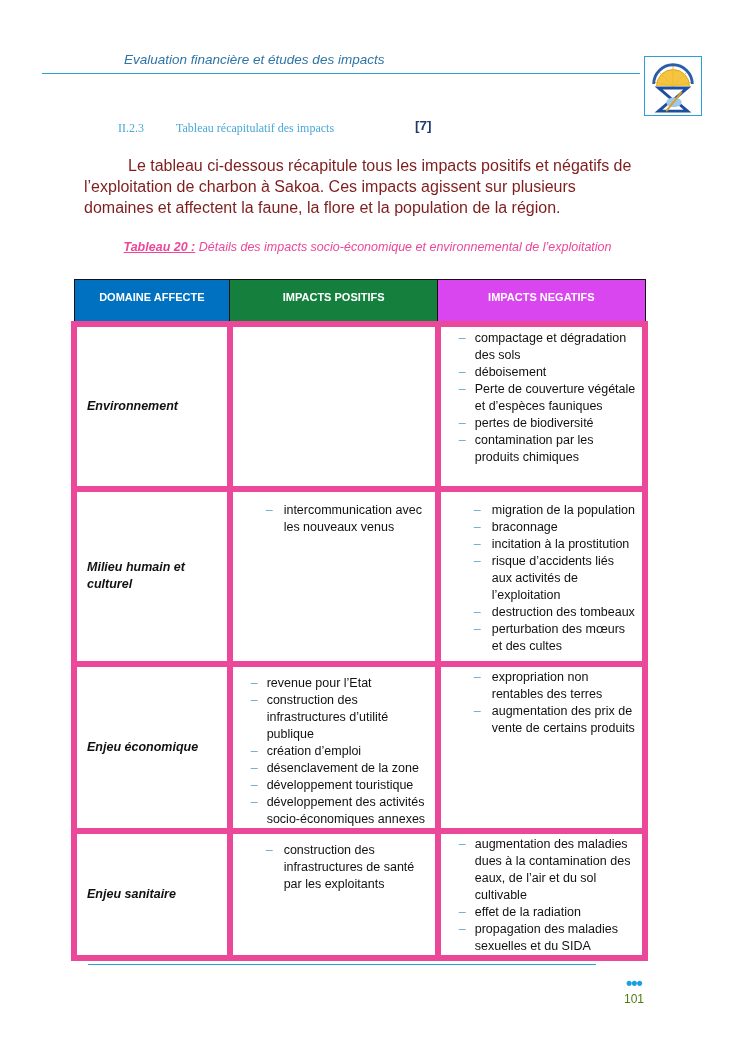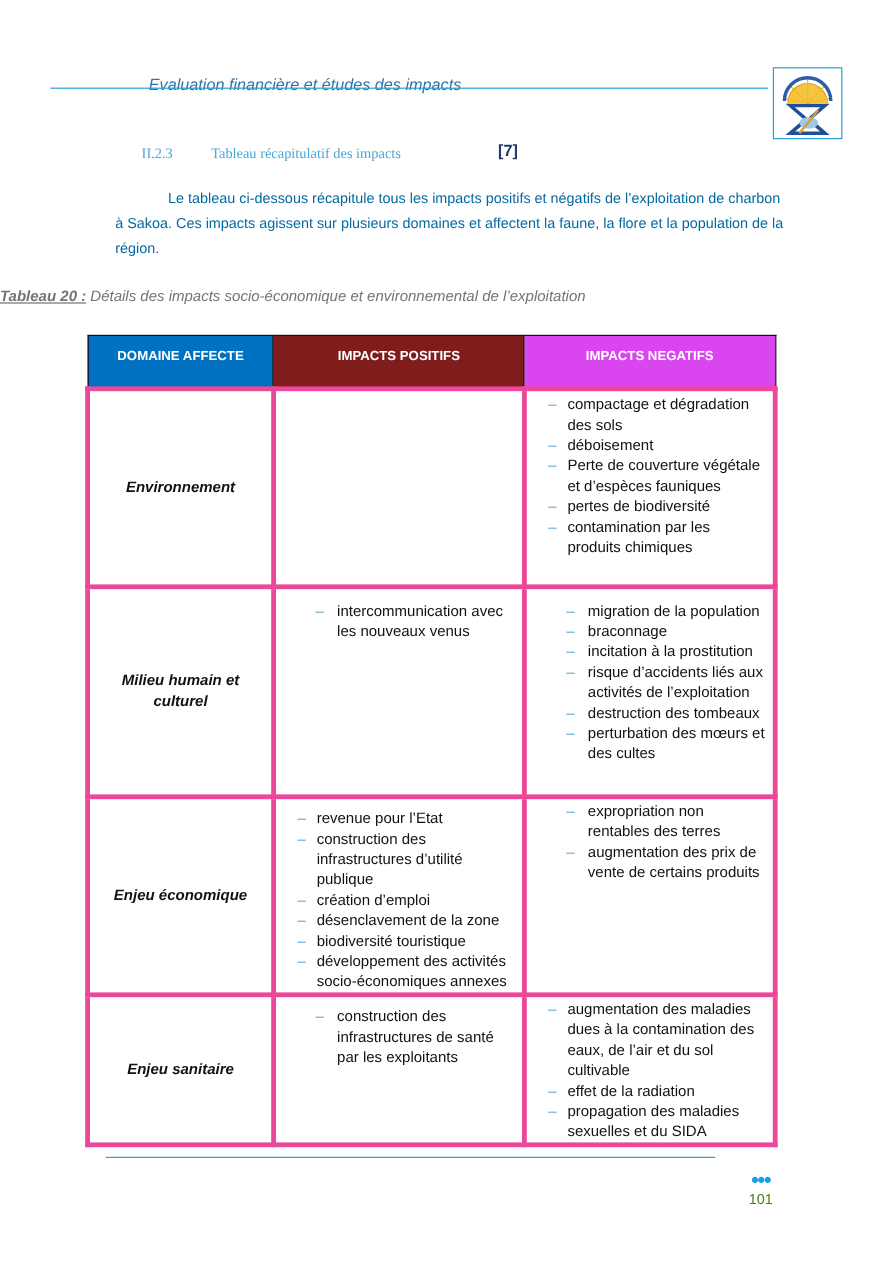--- a/index.html
+++ b/index.html
@@ -1,39 +1,39 @@
 <!DOCTYPE html>
 <html><head>
 <meta charset="utf-8">
 <style>
   html, body { margin: 0; padding: 0; background: #ffffff; }
   body { width: 745px; height: 1053px; position: relative; overflow: hidden;
          font-family: "Liberation Sans", sans-serif; color: #111; }
   .running-header { position: absolute; left: 124px; top: 52px; font-size: 13.5px;
-         font-style: italic; color: #2e74a6; margin-top: 11px; }
+         font-style: italic; color: #2e74a6; }
   .header-rule { position: absolute; left: 42px; top: 73px; width: 598px; height: 1px; background: #2aa0d8; }
   .logo { position: absolute; left: 644px; top: 56px; width: 58px; height: 60px;
           border: 1px solid #2aa0d8; box-sizing: border-box; background: #fff; }
   .logo svg { width: 100%; height: 100%; display: block; }
   .section-heading { position: absolute; left: 118px; top: 121px; font-family: "Liberation Serif", serif;
           font-size: 12px; color: #4aa8d8; }
   .section-heading .num { display: inline-block; width: 58px; }
   .ref { position: absolute; left: 415px; top: 118px; font-size: 13.5px; font-weight: bold; color: #1f3b6e; }
-  .paragraph { position: absolute; left: 96px; top: 155px; width: 562px; font-size: 12px;
-          line-height: 21px; color: #0369a1; text-align: left; }
+  .paragraph { position: absolute; left: 84px; top: 155px; width: 562px; font-size: 16px;
+          line-height: 21px; color: #7f1d1d; text-align: left; }
   .paragraph .indent { display: inline-block; width: 44px; }
-  .caption { position: absolute; left: 0; width: 735px; top: 240px; text-align: left;
-          font-size: 12.5px; font-style: italic; color: #737373; }
+  .caption { position: absolute; left: 0; width: 735px; top: 240px; text-align: center;
+          font-size: 12.5px; font-style: italic; color: #ec4899; }
   .caption .label { font-weight: bold; text-decoration: underline; }
   table.impacts { position: absolute; left: 71px; top: 279px; width: 577px; border-collapse: collapse;
           font-size: 12.5px; line-height: 17px; }
   table.impacts th { background: #0070c0; color: #fff; font-weight: bold; font-size: 11px;
           border: 1px solid #111; height: 44px; vertical-align: top; padding-top: 9px; box-sizing: border-box; }
-  table.impacts td { border: 4px solid #ec4899; vertical-align: top; padding: 0; }
-  table.impacts td.domain { text-align: center; vertical-align: middle; font-weight: bold; font-style: italic;
+  table.impacts td { border: 6px solid #ec4899; vertical-align: top; padding: 0; }
+  table.impacts td.domain { text-align: left; vertical-align: middle; font-weight: bold; font-style: italic;
           width: 138px; padding: 0 10px; }
   table.impacts col.c1 { width: 139px; } table.impacts col.c2 { width: 216px; } table.impacts col.c3 { width: 222px; }
   ul.items { list-style: none; margin: 0; padding: 0; }
   ul.items li { position: relative; padding-left: 34px; margin: 0; }
   ul.items li::before { content: "\2013"; position: absolute; left: 18px; color: #5ba7d6; }
   ul.items.tight li { padding-left: 34px; }
   ul.items.wide li { padding-left: 51px; }
   ul.items.wide li::before { left: 33px; }
   .footer-rule { position: absolute; left: 88px; top: 964px; width: 508px; height: 1px; background: #2aa0d8; }
   .dots { position: absolute; left: 626px; top: 973px; color: #1aa0e0; font-size: 18px; letter-spacing: -1px; font-weight: bold; }
@@ -74,21 +74,21 @@
 
 <table class="impacts">
   <colgroup>
       <col class="c1">
       <col class="c2">
       <col class="c3">
     </colgroup>
   <thead>
     <tr>
       <th style="background: rgb(0, 112, 192);">DOMAINE AFFECTE</th>
-      <th style="background: #7f1d1d;">IMPACTS POSITIFS</th>
+      <th style="background: #15803d;">IMPACTS POSITIFS</th>
       <th style="background: #d946ef;">IMPACTS NEGATIFS</th>
     </tr>
   </thead>
   <tbody id="table-body">
       <tr style="height: 165px;">
         <td class="domain">Environnement</td>
         <td style="padding-top: 3px; padding-right: 6px;">
           <ul class="items tight"></ul>
         </td>
         <td style="padding-top: 3px; padding-right: 6px;">
@@ -120,21 +120,21 @@
         </td>
       </tr>
       <tr style="height: 155px;">
         <td class="domain">Enjeu économique</td>
         <td style="padding-top: 8px; padding-right: 6px;">
           <ul class="items tight">
             <li>revenue pour l’Etat</li>
             <li>construction des infrastructures d’utilité publique</li>
             <li>création d’emploi</li>
             <li>désenclavement de la zone</li>
-            <li>biodiversité touristique</li>
+            <li>développement touristique</li>
             <li>développement des activités socio-économiques annexes</li>
           </ul>
         </td>
         <td style="padding-top: 2px; padding-right: 6px;">
           <ul class="items wide">
             <li>expropriation non rentables des terres</li>
             <li>augmentation des prix de vente de certains produits</li>
           </ul>
         </td>
       </tr>

